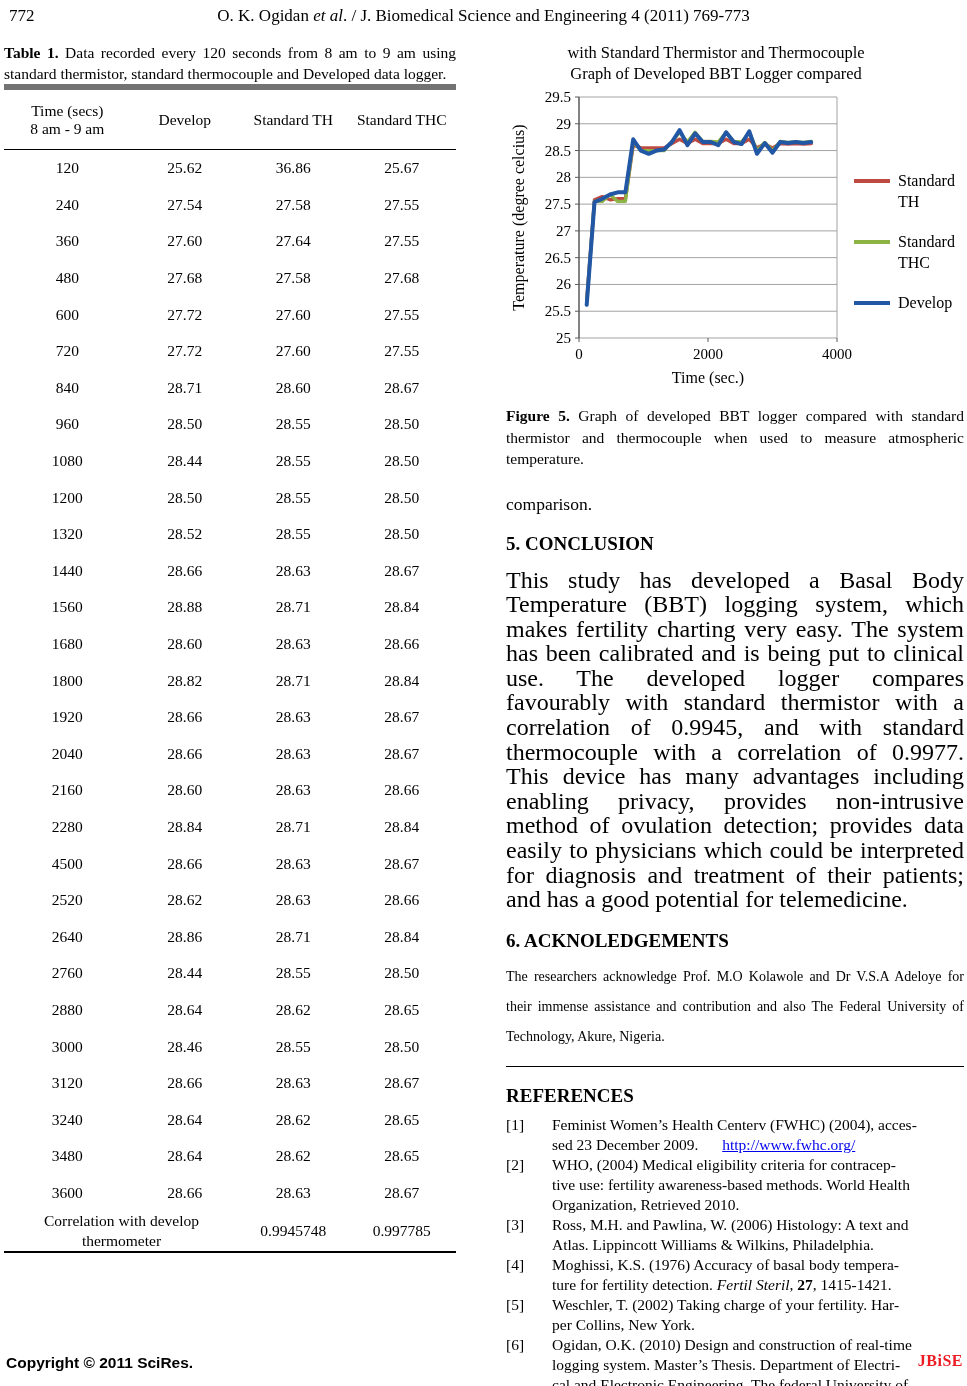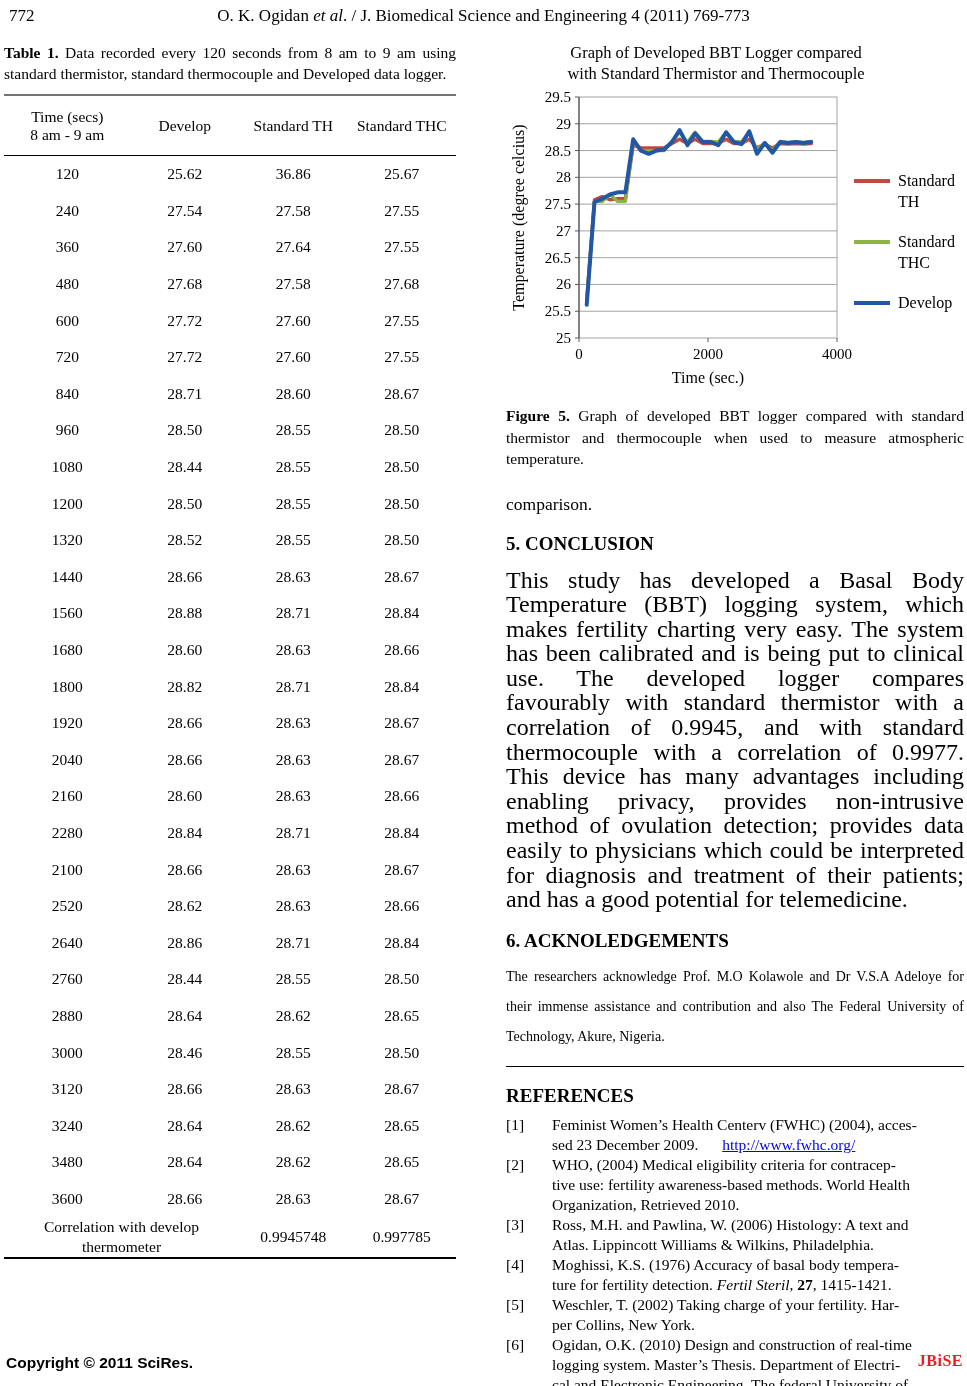--- a/index.html
+++ b/index.html
@@ -14,22 +14,22 @@
 
   
   .running-head { position:absolute; top:6px; left:0; width:967px; height:26px; }
   .page-number { position:absolute; left:9px; top:0; font-size:17px; }
   .citation { text-align:center; font-size:17px; }
 
   
   .left-col { position:absolute; left:4px; top:42px; width:452px; }
   .table-caption { font-size:15.5px; line-height:21px; text-align:justify; }
   table.data-table {
-    width:100%; border-collapse:collapse; margin-top:10px;
-    border-top:2px solid #737373; border-bottom:2px solid #000;
+    width:100%; border-collapse:collapse; 
+    border-top:6px solid #737373; border-bottom:2px solid #000;
     font-size:15.5px;
   }
   table.data-table th, table.data-table td { font-weight:normal; text-align:center; padding:0; }
   table.data-table thead tr { border-bottom:1.5px solid #000; }
   table.data-table thead th { height:59px; vertical-align:middle; }
   .col-time { width:28%; } .col-dev { width:24%; } .col-th { width:24%; } .col-thc { width:24%; }
   table.data-table tbody td { height:36.6px; vertical-align:middle; }
   tr.corr-row td { height:48px; vertical-align:middle; }
   .corr-label { width:215px; margin:0 auto; line-height:20px; text-align:center; }
 
@@ -196,21 +196,21 @@
           <td>28.63</td>
           <td>28.66</td>
         </tr>
         <tr>
           <td>2280</td>
           <td>28.84</td>
           <td>28.71</td>
           <td>28.84</td>
         </tr>
         <tr>
-          <td>2100</td>
+          <td>4500</td>
           <td>28.66</td>
           <td>28.63</td>
           <td>28.67</td>
         </tr>
         <tr>
           <td>2520</td>
           <td>28.62</td>
           <td>28.63</td>
           <td>28.66</td>
         </tr>
@@ -272,22 +272,22 @@
         <td>0.997785</td>
       </tr>
     </tbody>
   </table>
 </div>
 
 <div class="right-col">
 
   <div class="chart-block">
     <div class="chart-title">
+      <div>with Standard Thermistor and Thermocouple</div>
       <div>Graph of Developed BBT Logger compared</div>
-      <div>with Standard Thermistor and Thermocouple</div>
     </div>
     <svg class="chart-svg" width="458" height="362">
         <line x1="73" y1="298" x2="331" y2="298" stroke="#a3a3a3" stroke-width="1"></line>
         <line x1="69" y1="298" x2="73" y2="298" stroke="#595959" stroke-width="1"></line>
         <text x="65" y="303" text-anchor="end" font-size="15">25</text>
         <line x1="73" y1="271.2222222222222" x2="331" y2="271.2222222222222" stroke="#a3a3a3" stroke-width="1"></line>
         <line x1="69" y1="271.2222222222222" x2="73" y2="271.2222222222222" stroke="#595959" stroke-width="1"></line>
         <text x="65" y="276.2222222222222" text-anchor="end" font-size="15">25.5</text>
         <line x1="73" y1="244.44444444444446" x2="331" y2="244.44444444444446" stroke="#a3a3a3" stroke-width="1"></line>
         <line x1="69" y1="244.44444444444446" x2="73" y2="244.44444444444446" stroke="#595959" stroke-width="1"></line>

